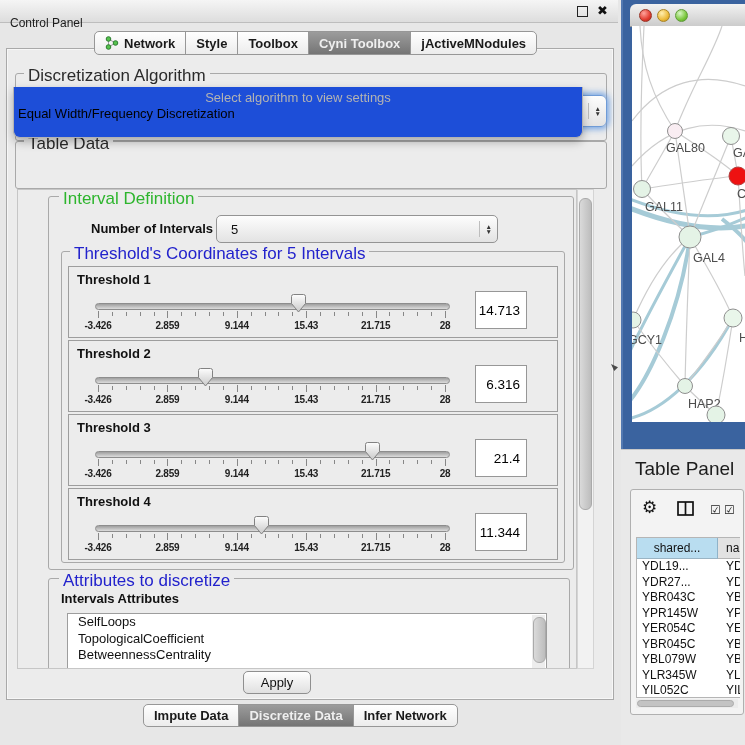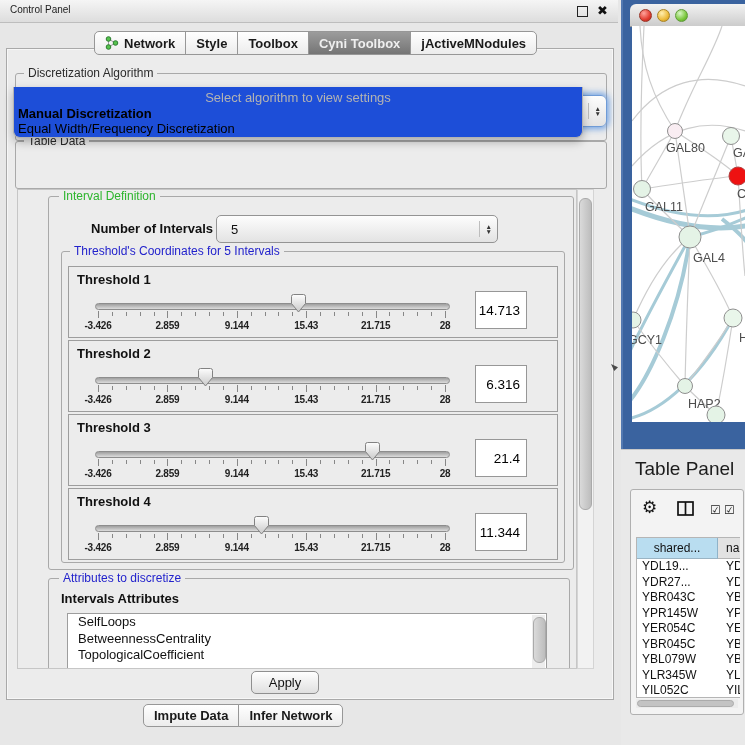--- a/index.html
+++ b/index.html
@@ -3,38 +3,38 @@
 <meta charset="utf-8">
 <style>
   html,body{margin:0;padding:0}
   body{width:745px;height:745px;position:relative;overflow:hidden;
        background:#e7e7e7;font-family:"Liberation Sans","DejaVu Sans",sans-serif;color:#111;}
   .abs{position:absolute}
   
   #cp{left:0;top:0;width:618px;height:745px;background:#e7e7e7}
   #cp-titlebar{left:0;top:0;width:618px;height:22px;
      background:linear-gradient(#f5f5f5,#dddddd);border-bottom:1px solid #bdbdbd}
-  #cp-title{left:10px;top:4px;font-size:10px;color:#1c1c1c}
+  #cp-title{left:10px;top:16px;font-size:12px;color:#1c1c1c}
   #float-ico{right:30px;top:6px;width:9px;height:9px;border:1.5px solid #222;background:transparent}
   #close-ico{right:10px;top:3px;font-size:13px;font-weight:bold;color:#111;line-height:16px}
   
   .tabrow{display:flex;height:24px;z-index:4}
   #cp-tabs{left:94px;top:31px}
   #cp-btabs{left:143px;top:704px;height:23px}
   .seg{display:flex;align-items:center;padding:0 10px;font-size:13px;font-weight:600;
        background:linear-gradient(#ffffff,#ececec);border:1px solid #979797;margin-left:-1px;color:#1a1a1a}
   .seg:first-child{border-radius:5px 0 0 5px;margin-left:0}
   .seg:last-child{border-radius:0 5px 5px 0}
   .seg.dark{background:linear-gradient(#9c9c9c,#757575);color:#efefef}
   .tabico{display:inline-flex;margin-right:5px}
   
   #cp-content{left:6px;top:48px;width:606px;height:650px;border:1px solid #a9a9a9;
      background:#ececec;box-shadow:inset 0 0 0 1px #f7f7f7}
   .group{position:absolute;border:1px solid #a9a9a9;border-radius:3px}
-  .grouplabel{position:absolute;font-size:12px;background:#ececec;padding:0 4px;white-space:nowrap}
+  .grouplabel{position:absolute;font-size:17px;background:#ececec;padding:0 4px;white-space:nowrap}
   .green{color:#2db52d}.blue{color:#2222cc}.plain{color:#2b2b2b}
   .combo{position:absolute;border:1px solid #949494;border-radius:5px;
      background:linear-gradient(#fdfdfd,#e3e3e3);font-size:13px;color:#111}
   .combo .val{position:absolute;left:12px;top:50%;transform:translateY(-50%)}
   .stepper{position:absolute;right:5px;top:50%;transform:translateY(-50%);
      display:flex;flex-direction:column;align-items:center;font-size:6.5px;line-height:5px;color:#333;
      border-left:1px solid #bdbdbd;padding-left:6px;height:16px;justify-content:center}
   #algo-combo{left:16px;top:46px;width:582px;height:30px;border:1px solid #6f9bd6;
      box-shadow:0 0 6px 2px rgba(85,145,225,.8);border-radius:6px}
   #algo-popup{position:absolute;left:6px;top:38px;width:568px;height:50px;background:#1d4ed8;
@@ -60,21 +60,21 @@
   .ticklabel{position:absolute;top:53px;width:44px;text-align:center;font-size:10px;font-weight:700;color:#222;letter-spacing:-.2px}
   .thumb{position:absolute;top:27px;width:15px;height:19px}
   .vbox{position:absolute;left:406px;top:24px;width:52px;height:38px;background:#fff;
      border:1px solid #979797;font-size:13.5px;text-align:right;line-height:38px;padding-right:6px;box-sizing:border-box;color:#000}
   
   #attr-list{position:absolute;left:18px;top:34px;width:478px;height:70px;background:#fff;
      border:1px solid #9d9d9d;overflow:hidden}
   .litem{font-size:13px;line-height:16.5px;padding-left:10px;color:#111;white-space:nowrap}
   #attr-vscroll{position:absolute;right:1px;top:1px;width:13px;height:66px;background:#ededed}
   
-  #apply-btn{left:244px;top:622px;width:66px;height:21px;border:1px solid #8f8f8f;border-radius:5px;
+  #apply-btn{left:236px;top:622px;width:66px;height:21px;border:1px solid #8f8f8f;border-radius:5px;
      background:linear-gradient(#fefefe,#e0e0e0);font-size:13px;text-align:center;line-height:21px;color:#111}
   
   #net-window{left:621px;top:0;width:124px;height:449px;background:#3a639f;
      box-shadow:inset 2px 0 0 #5379b1}
   #net-titlebar{left:9px;top:4px;width:115px;height:22px;border-radius:6px 0 0 0;
      background:linear-gradient(#f2f2f2,#cccccc);border-bottom:1px solid #999}
   .wl{position:absolute;top:5px;width:11px;height:11px;border-radius:50%}
   .wl-close{left:9px;background:radial-gradient(circle at 35% 30%,#ffa49c,#e23d31 60%,#a62014);border:1px solid #993326}
   .wl-min{left:27px;background:radial-gradient(circle at 35% 30%,#ffeeb0,#edbb3c 60%,#bd8a16);border:1px solid #a88324}
   .wl-zoom{left:45px;background:radial-gradient(circle at 35% 30%,#d8f6c6,#7cc83e 60%,#4f9e1c);border:1px solid #5f9a3a}
@@ -154,21 +154,20 @@
     <div class="combo" id="algo-combo">
       <span class="stepper">
           <span>▲</span>
           <span>▼</span>
         </span>
     </div>
 
     <div id="algo-popup">
       <div id="popup-header">Select algorithm to view settings</div>
       <div id="popup-options">
-          <div class="popt bold">Manual Discretization</div>
           <div class="popt">Equal Width/Frequency Discretization</div>
         </div>
     </div>
 
     <div class="group" style="left:8px;top:92px;width:590px;height:46px">
       <span class="grouplabel plain" style="left:8px;top:-8px">Table Data</span>
     </div>
 
     <div class="abs" id="scrollpane">
       <div class="group" style="left:30px;top:6px;width:524px;height:372px">
@@ -345,39 +344,42 @@
             </div>
           </div>
       </div>
 
       <div class="group" style="left:30px;top:388px;width:520px;height:106px">
         <span class="grouplabel blue" style="left:10px;top:-8px">Attributes to discretize</span>
         <span class="abs" style="left:12px;top:12px;font-size:13px;font-weight:bold">Intervals Attributes</span>
         <div id="attr-list">
 
         <div class="litem">SelfLoops</div>
+            <div class="litem">TopologicalCoefficient</div>
             <div class="litem">BetweennessCentrality</div>
-            <div class="litem">TopologicalCoefficient</div>
             <div id="attr-vscroll">
             <div class="vthumb" style="top:2px;height:44px"></div>
           </div>
           </div>
       </div>
     </div>
 
     <div class="abs" id="cp-vscroll">
       <div class="vthumb" style="top:8px;height:310px"></div>
     </div>
 
     <div class="abs" id="apply-btn">Apply</div>
   </div>
 
   <nav class="abs tabrow" id="cp-btabs">
       <div class="seg">
         <span>Impute Data</span>
+      </div>
+      <div class="seg dark">
+        <span>Discretize Data</span>
       </div>
       <div class="seg">
         <span>Infer Network</span>
       </div>
     </nav>
 </section>
 
 <section class="abs" id="net-window">
   <div class="abs" id="net-titlebar">
       <span class="wl wl-close"></span>

